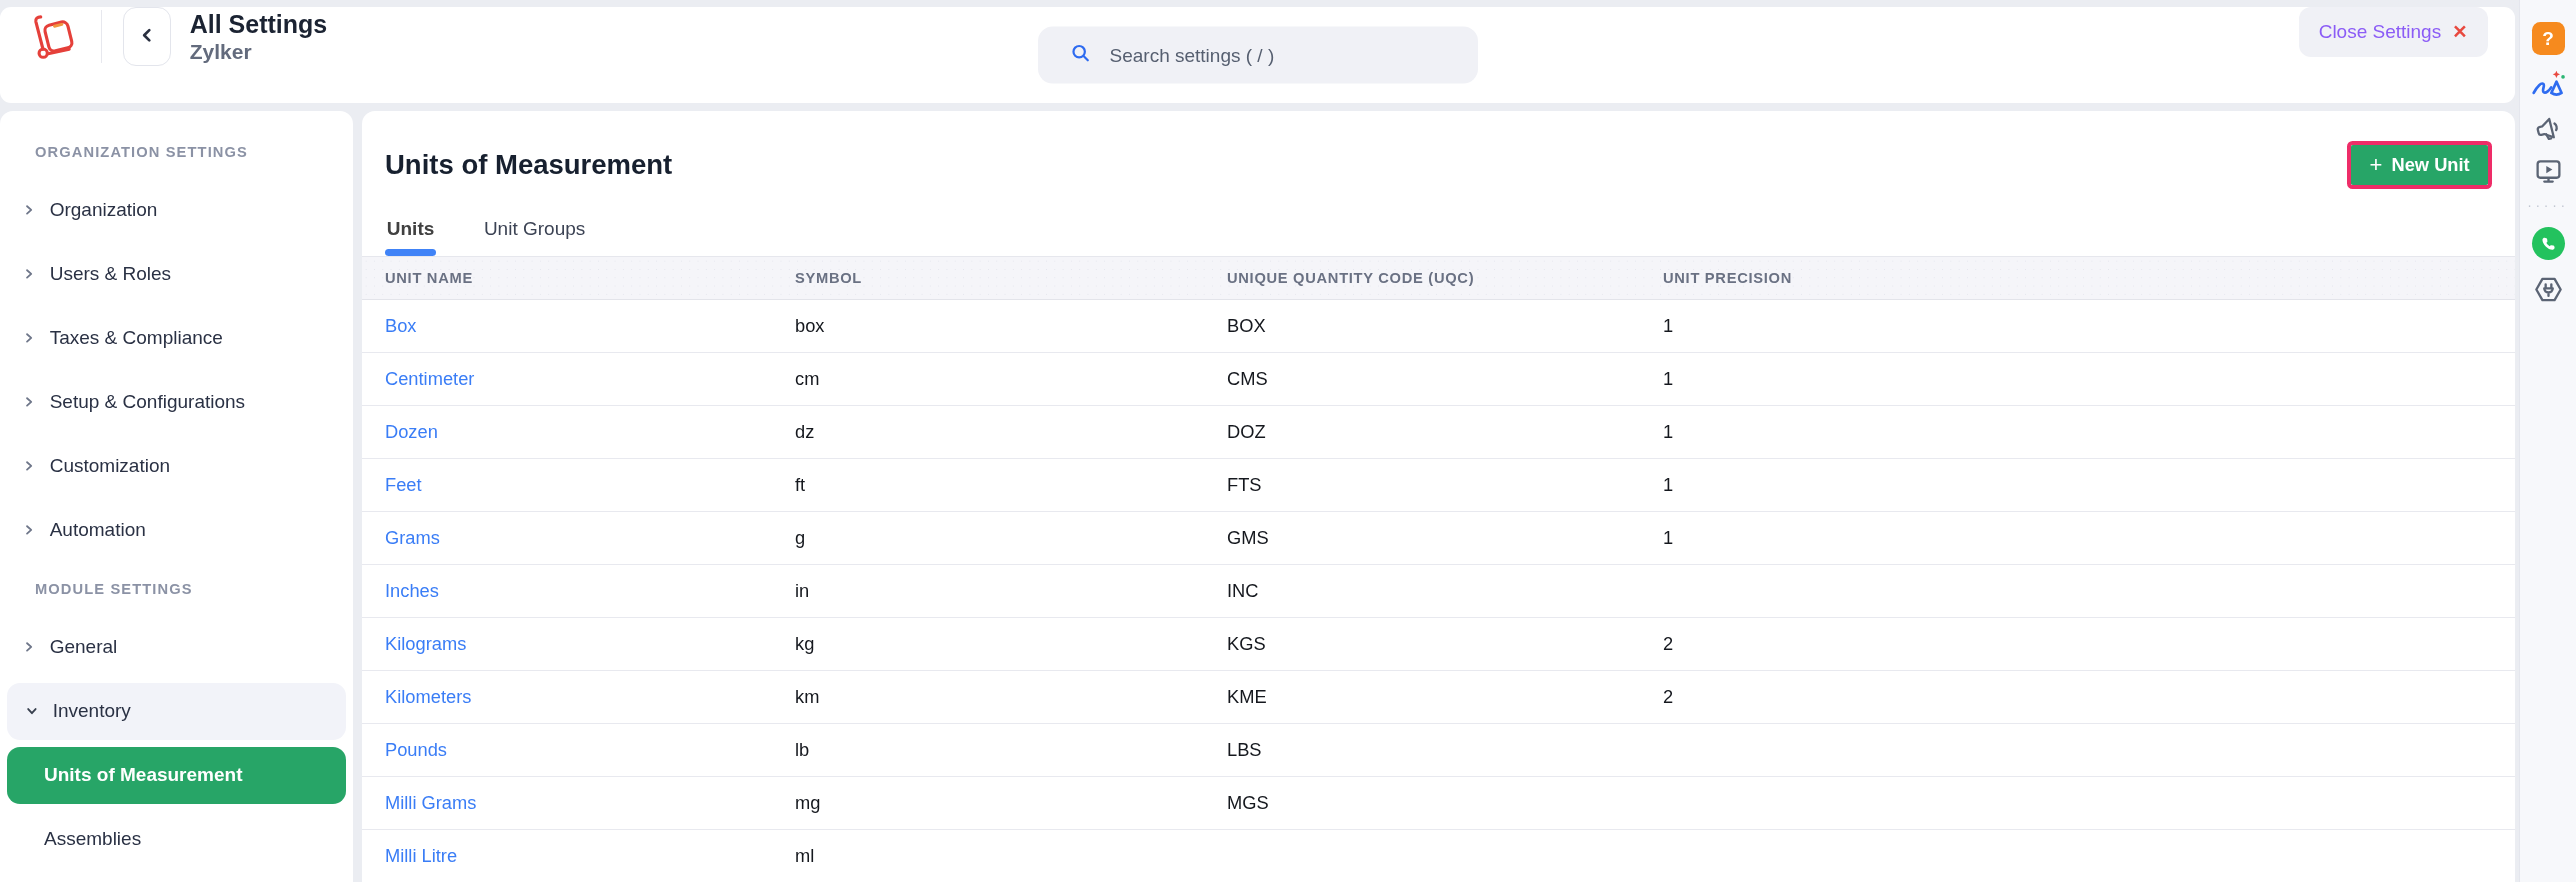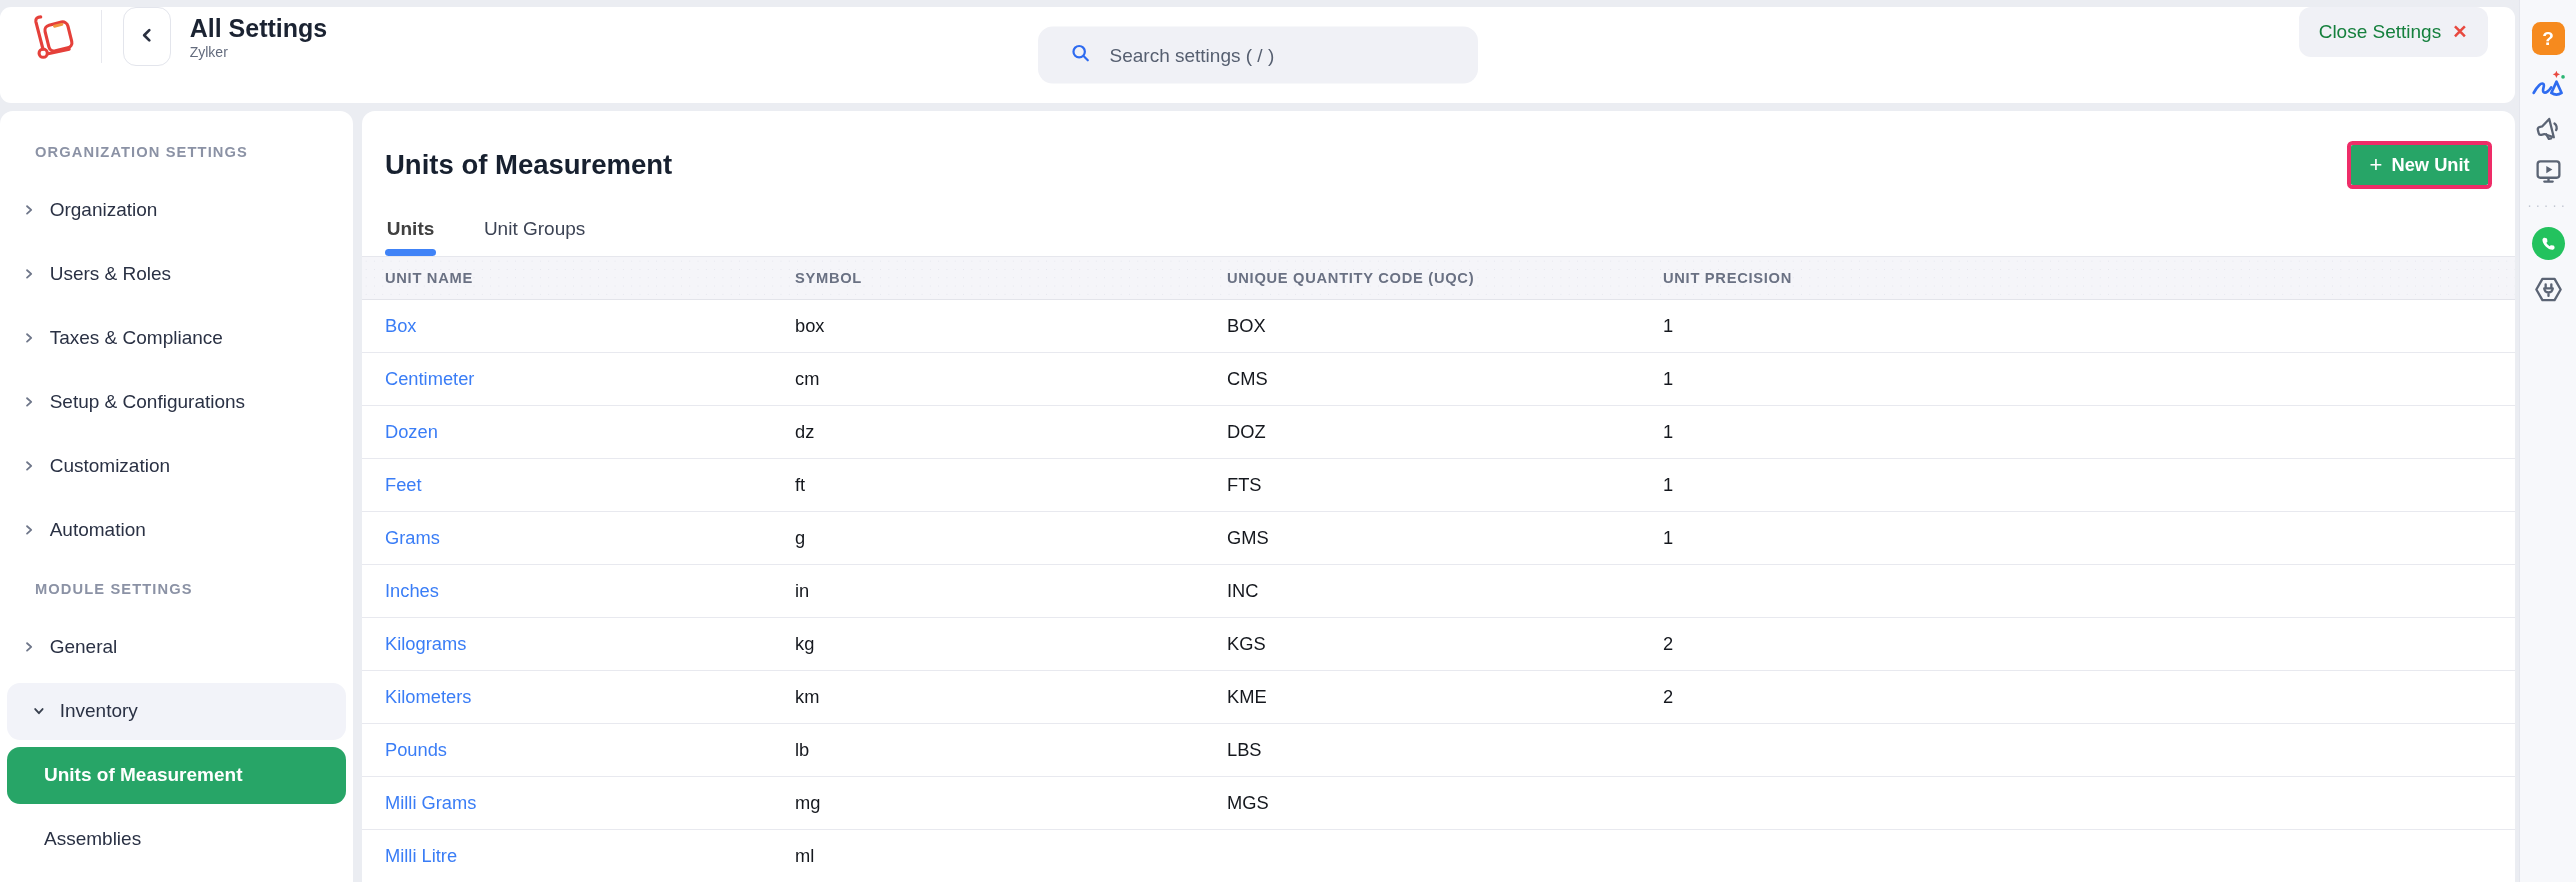--- a/index.html
+++ b/index.html
@@ -28,40 +28,40 @@
   
   .topbar{position:absolute;left:0;top:7.3px;width:2515px;height:96px;background:var(--card-bg);
     border-radius:11px;display:flex;align-items:flex-start;padding:0 27.5px;}
   .topbar-left{display:flex;align-items:center;}
   .logo{width:51px;height:51px;display:flex;align-items:center;justify-content:center;}
   .vdivider{width:0.9px;height:53px;background:#e7e8ee;margin:0 22px;}
   .back-btn{width:48px;height:59px;border:0.9px solid #e3e5ec;border-radius:13px;background:#fff;
     display:flex;align-items:center;justify-content:center;cursor:pointer;}
   .title-block{margin-left:18.3px;}
   .tb-title{font-size:25px;font-weight:700;color:var(--text-dark);line-height:1.2;}
-  .tb-sub{font-size:14px;color:#636b7d;margin-top:1px;}
+  .tb-sub{font-size:21px;color:#636b7d;margin-top:1px;font-weight:bold;}
   .search{position:absolute;left:50%;top:50%;transform:translate(-50%,-50%);
     width:440px;height:57px;border-radius:14.7px;background:var(--pill-gray);
     display:flex;align-items:center;gap:18px;padding:0 32px;cursor:text;}
   .search-ph{font-size:19px;color:#565f70;}
   .close-btn{margin-left:auto;height:50px;border:none;border-radius:12px;background:var(--pill-gray);
     display:flex;align-items:center;gap:11px;padding:0 20px;cursor:pointer;}
-  .close-label{font-size:19px;color:#15803d;}
+  .close-label{font-size:19px;color:#8b5cf6;}
   .close-x{font-size:18.3px;font-weight:700;color:var(--close-x-red);line-height:1;}
 
   
   .sidebar{position:absolute;left:0;top:111px;width:353px;bottom:0;background:var(--card-bg);
     border-radius:13px 13px 0 0;padding-top:27.5px;}
   .section-label{height:26px;line-height:26px;margin:0 0 13px 35px;font-size:14.7px;font-weight:700;
     letter-spacing:1.1px;color:var(--text-muted);}
   .section-label.second{margin-top:14.7px;}
   .side-item{height:64px;display:flex;align-items:center;padding-left:22px;gap:13px;cursor:pointer;
     font-size:19px;color:var(--text-item);position:relative;}
   .side-item .chev{display:flex;align-items:center;justify-content:center;width:14.7px;color:#6e7689;}
-  .side-item.expanded-row{padding-left:10px;}
+  .side-item.expanded-row{padding-left:3px;}
   .pill{position:absolute;left:7.3px;right:7.3px;top:3.7px;bottom:3.7px;border-radius:13px;z-index:0;}
   .pill.gray{background:#f2f3f9;}
   .pill.green{background:var(--accent-green);}
   .side-item .lbl{position:relative;z-index:1;}
   .side-item.expanded-row .inner{display:flex;align-items:center;gap:13px;padding-left:22px;position:relative;z-index:1;}
   .side-sub{height:64px;display:flex;align-items:center;padding-left:44px;cursor:pointer;
     font-size:19px;color:var(--text-item);position:relative;}
   .side-sub.active{color:#fff;font-weight:700;}
   .side-sub .lbl{position:relative;z-index:1;}
 

